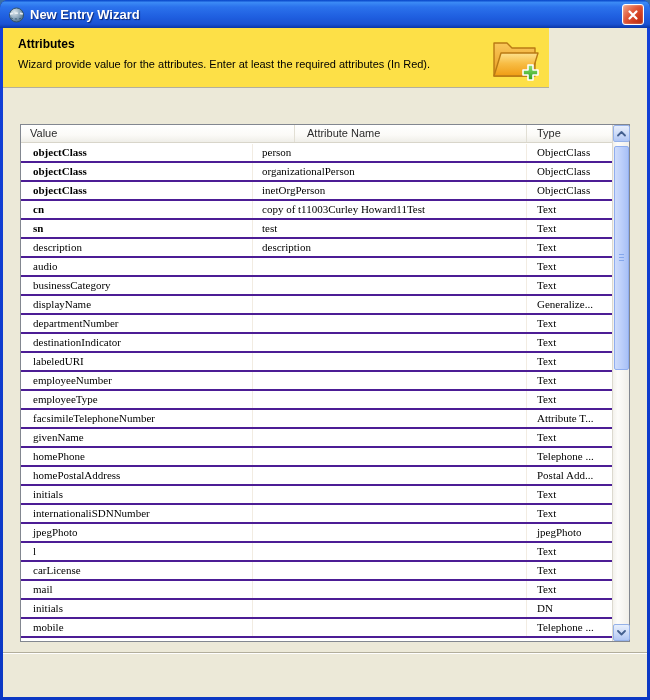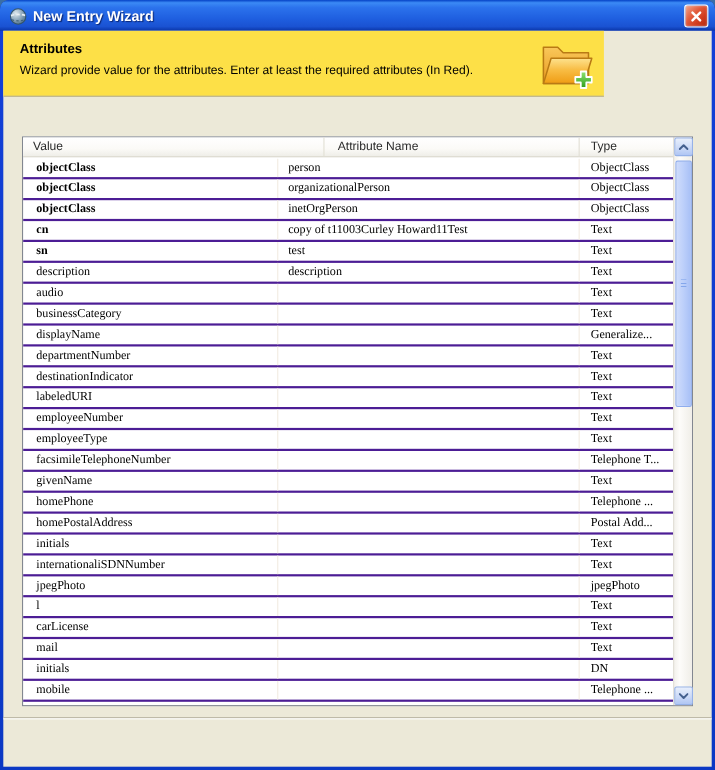--- a/index.html
+++ b/index.html
@@ -246,21 +246,21 @@
             <div class="cell c-type">Text</div>
           </div>
           <div class="trow">
             <div class="cell c-name">employeeType</div>
             <div class="cell c-value"></div>
             <div class="cell c-type">Text</div>
           </div>
           <div class="trow">
             <div class="cell c-name">facsimileTelephoneNumber</div>
             <div class="cell c-value"></div>
-            <div class="cell c-type">Telephone T...</div>
+            <div class="cell c-type">Attribute T...</div>
           </div>
           <div class="trow">
             <div class="cell c-name">givenName</div>
             <div class="cell c-value"></div>
             <div class="cell c-type">Text</div>
           </div>
           <div class="trow">
             <div class="cell c-name">homePhone</div>
             <div class="cell c-value"></div>
             <div class="cell c-type">Telephone ...</div>

